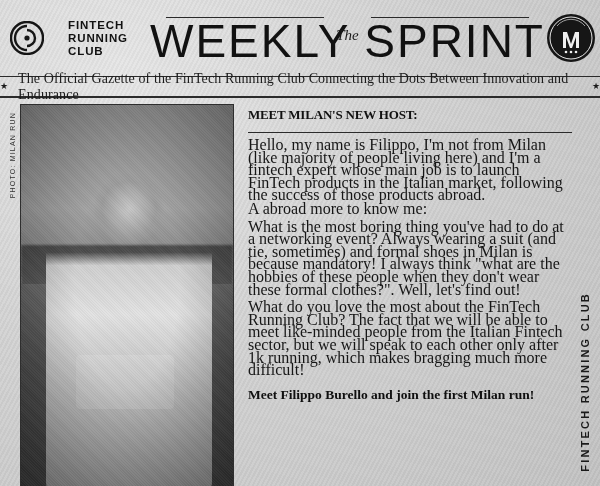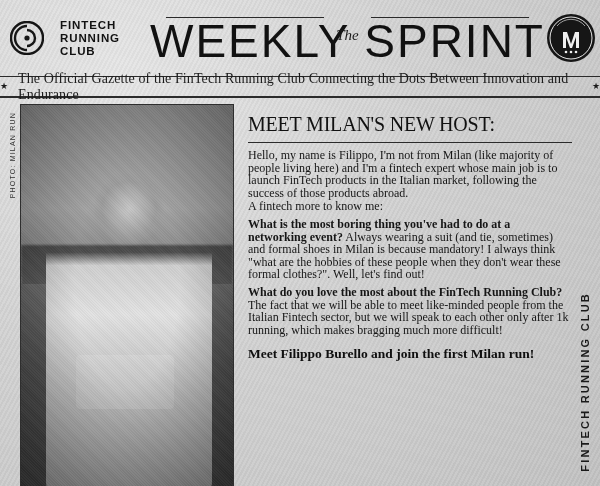--- a/index.html
+++ b/index.html
@@ -19,21 +19,21 @@
   }
   
   .masthead {
     position: relative;
     height: 76px;
     display: flex;
     align-items: center;
     padding: 0 10px;
   }
   .brand {
-    display: flex; align-items: center; gap: 16px;
+    display: flex; align-items: center; gap: 24px;
     width: 140px; flex: none;
   }
   .brand-mark { width: 34px; height: 34px; flex: none; }
   .brand-text {
     font-family: "Liberation Sans", sans-serif;
     font-weight: bold;
     font-size: 11.5px;
     line-height: 13px;
     letter-spacing: 0.9px;
     color: #111;
@@ -162,50 +162,49 @@
     position: absolute; inset: 0;
     background: repeating-linear-gradient(45deg, rgba(255,255,255,0.035) 0 1px, rgba(0,0,0,0.035) 1px 2px);
   }
   .text-col {
     flex: 1;
     padding-left: 6px;
     padding-right: 2px;
   }
   .kicker {
     font-family: "Liberation Serif", serif;
-    font-weight: normal;
-    font-size: 20px;
+    font-weight: bold;
+    font-size: 13px;
     line-height: 21px;
     color: #111;
     letter-spacing: -0.2px;
-    margin-top: 10px;
   }
   .headline {
     font-family: "Liberation Serif", serif;
     font-weight: bold;
     font-size: 54px;
     line-height: 54px;
     color: #0d0d0d;
     letter-spacing: -1px;
     margin-top: -2px;
   }
   .rule {
     height: 1px; background: #2b2b2b;
     margin: 7px 0 6px 0;
   }
   .para {
     font-family: "Liberation Serif", serif;
-    font-size: 12px;
+    font-size: 16px;
     line-height: 12.6px;
     color: #161616;
     margin-bottom: 1px;
     text-align: left;
   }
   .para.space-top { margin-top: 5px; }
-  .q { font-weight: bold; }
+  .q { font-weight: normal; }
   .closing {
     font-family: "Liberation Serif", serif;
     font-weight: bold;
     font-size: 13.5px;
     line-height: 16px;
     color: #0f0f0f;
     margin-top: 10px;
   }
 </style>
 </head>
@@ -275,21 +274,21 @@
         <div class="vignette"></div>
         <div class="grain"></div>
       </div>
     </div>
 
     <div class="text-col">
       <div class="kicker">MEET MILAN'S NEW HOST:</div>
       <div class="rule"></div>
 
       <p class="para">Hello, my name is Filippo, I'm not from Milan (like majority of people living here) and I'm a fintech expert whose main job is to launch FinTech products in the Italian market, following the success of those products abroad.</p>
-      <p class="para">A fintech more to know me:</p>
+      <p class="para">A abroad more to know me:</p>
 
       <p class="para space-top">
         <span class="q">What is the most boring thing you've had to do at a networking event?</span><span> Always wearing a suit (and tie, sometimes) and formal shoes in Milan is because mandatory! I always think "what are the hobbies of these people when they don't wear these formal clothes?". Well, let's find out!</span>
       </p>
 
       <p class="para space-top">
         <span class="q">What do you love the most about the FinTech Running Club?</span><span> The fact that we will be able to meet like-minded people from the Italian Fintech sector, but we will speak to each other only after 1k running, which makes bragging much more difficult!</span>
       </p>
 
 

